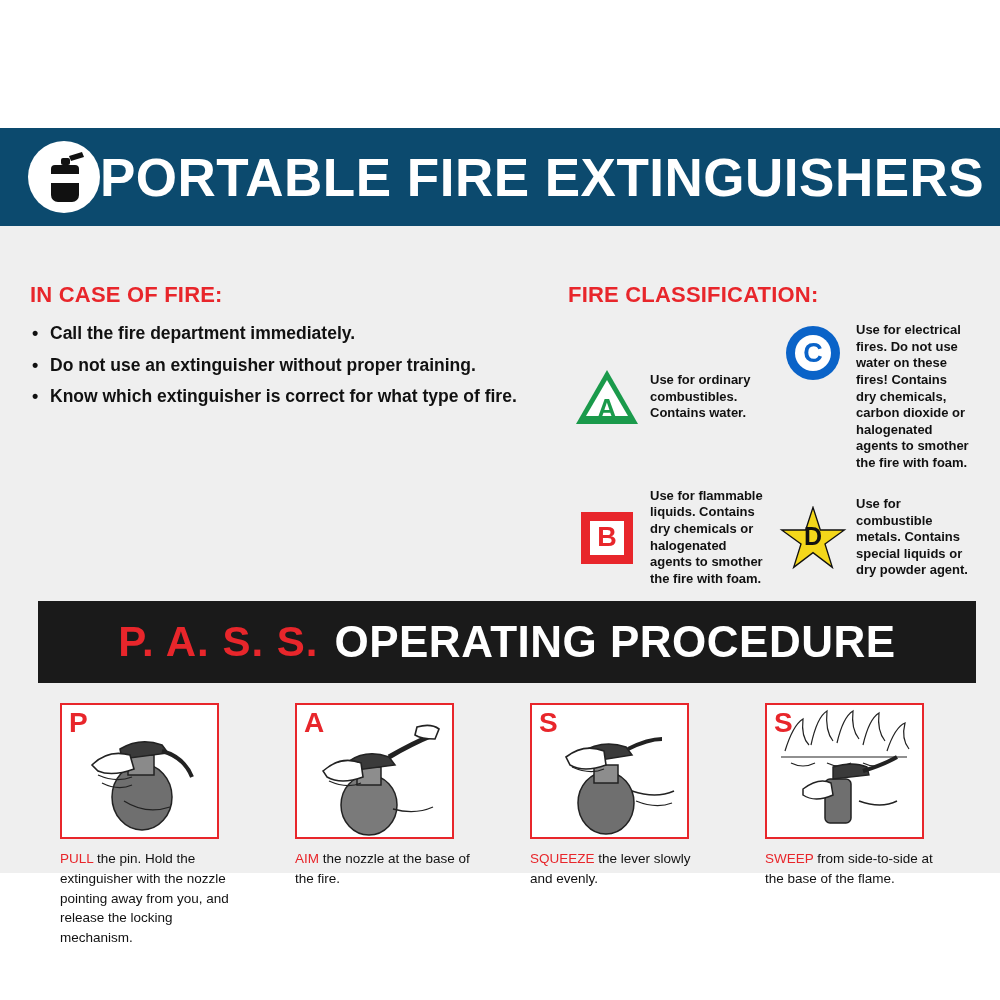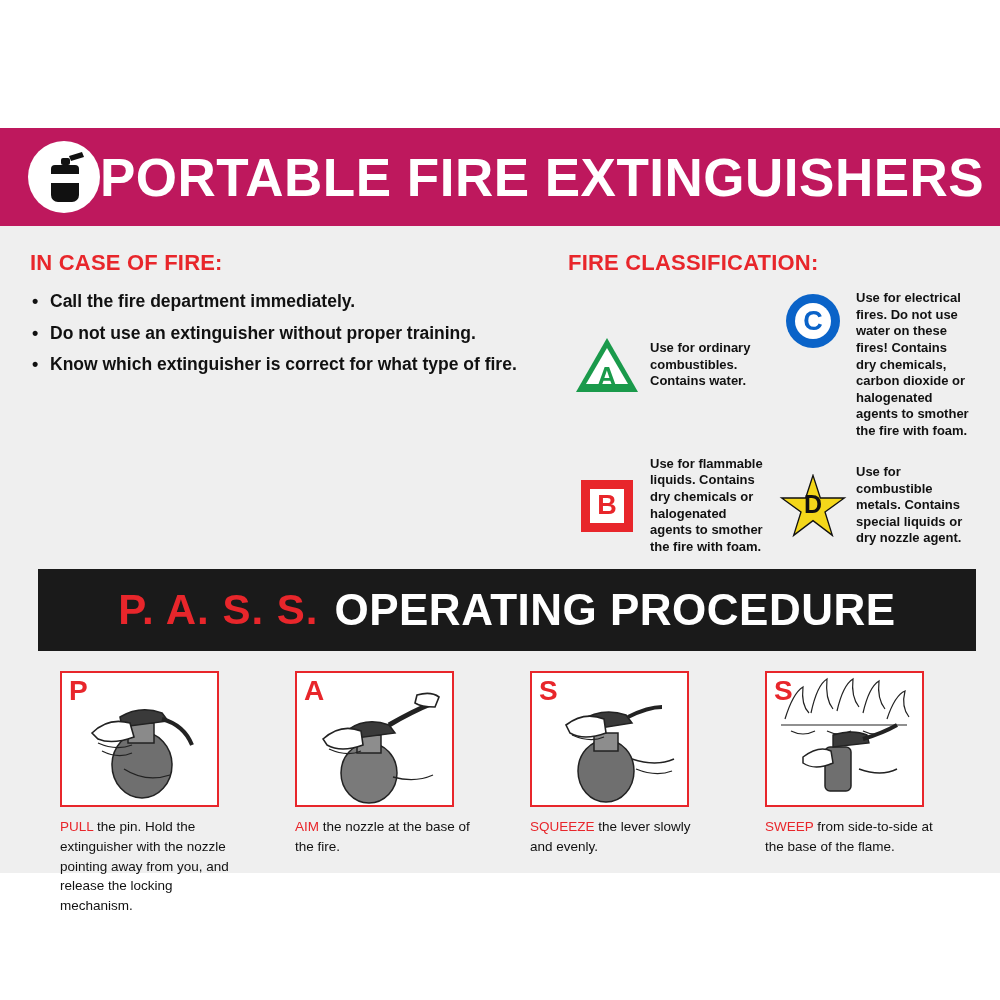--- a/index.html
+++ b/index.html
@@ -19,21 +19,21 @@
     top: 128px;
     width: 1000px;
     height: 745px;
     background: #efefef;
   }
 
   
   .header-band {
     position: relative;
     height: 98px;
-    background: #be185d;
+    background: #0c4a6e;
     display: flex;
     align-items: center;
   }
   .header-icon {
     width: 72px;
     height: 72px;
     border-radius: 50%;
     background: #ffffff;
     margin-left: 28px;
     flex: 0 0 auto;
@@ -51,20 +51,21 @@
     font-family: "Liberation Sans", sans-serif;
     padding-right: 40px;
     white-space: nowrap;
   }
 
   
   .mid {
     display: flex;
     padding: 18px 30px 0 30px;
     box-sizing: border-box;
+    margin-top: 32px;
   }
   .col-left {
     width: 510px;
     flex: 0 0 auto;
   }
   .col-right {
     flex: 1 1 auto;
     padding-left: 28px;
   }
   .sec-title {
@@ -355,21 +356,21 @@
 
         <div class="class-item">
           <div class="class-sym">
             <div class="star-d">
               <svg class="star-shape" viewBox="0 0 100 96" aria-hidden="true">
                 <polygon points="50,2 61,36 97,36 68,57 79,92 50,70 21,92 32,57 3,36 39,36" fill="#f4d71a" stroke="#111" stroke-width="2"></polygon>
               </svg>
               <span class="letter-d sym-letter">D</span>
             </div>
           </div>
-          <div class="class-desc">Use for combustible metals. Contains special liquids or dry nozzle agent.</div>
+          <div class="class-desc">Use for combustible metals. Contains special liquids or dry powder agent.</div>
         </div>
 
       </div>
     </div>
   </div>
 
   <div class="pass-band">
     <span class="pass-red">P. A. S. S.</span>
     <span class="pass-white">OPERATING PROCEDURE</span>
   </div>

